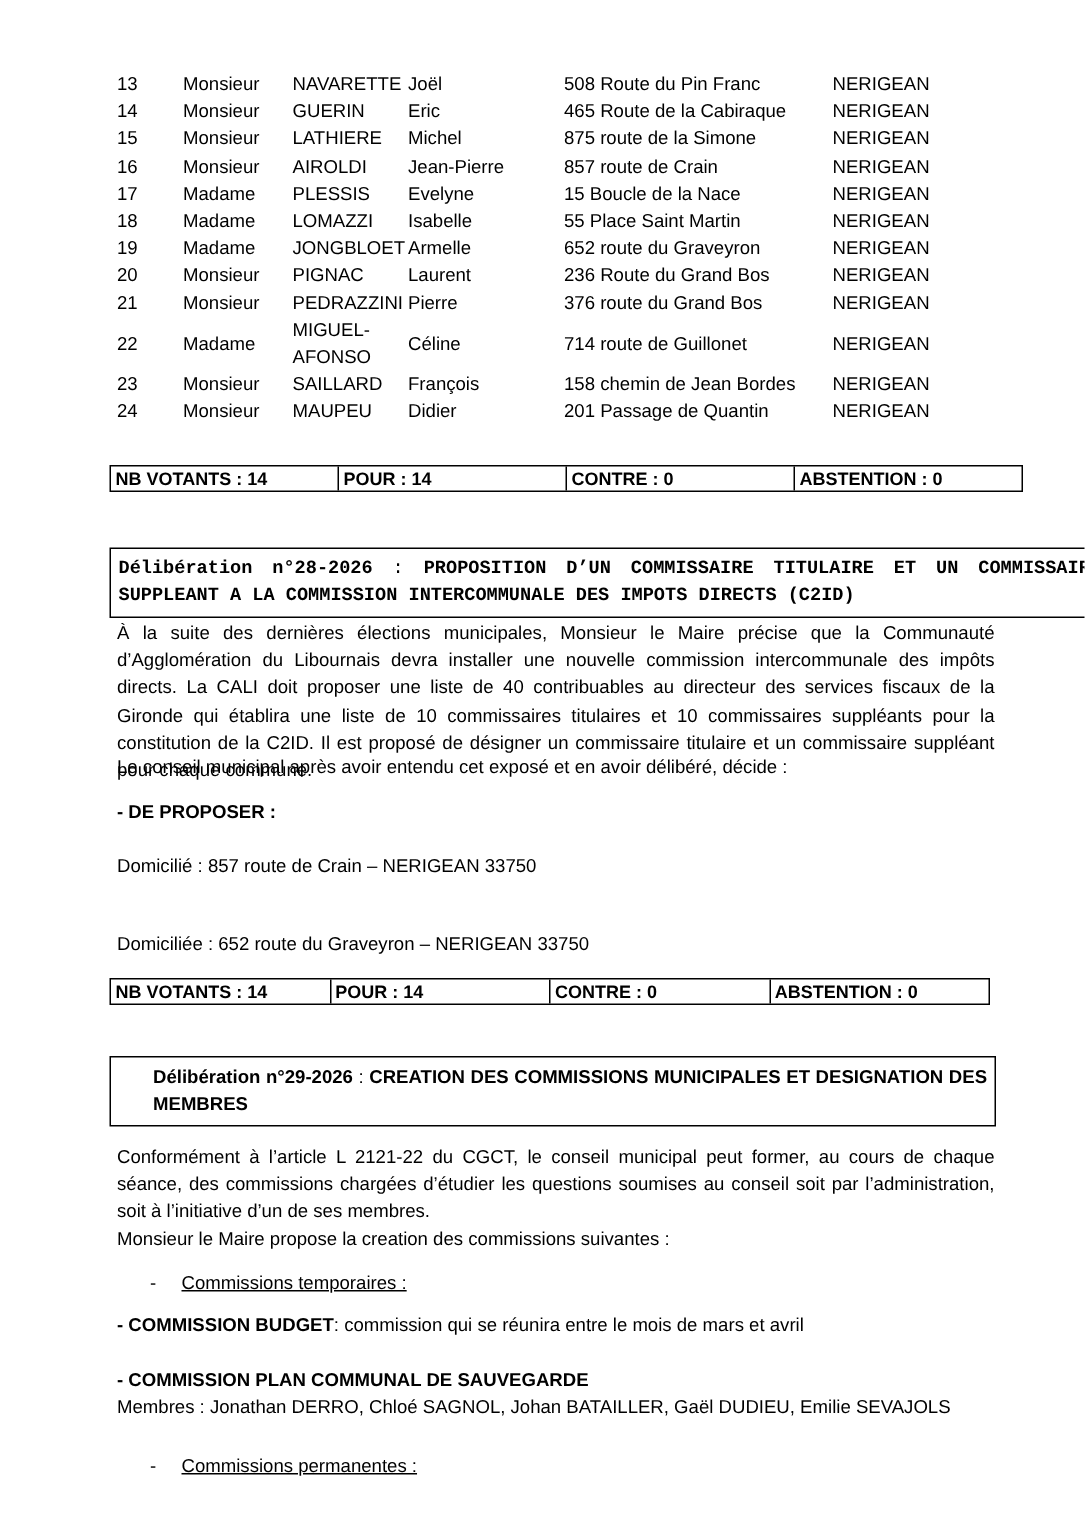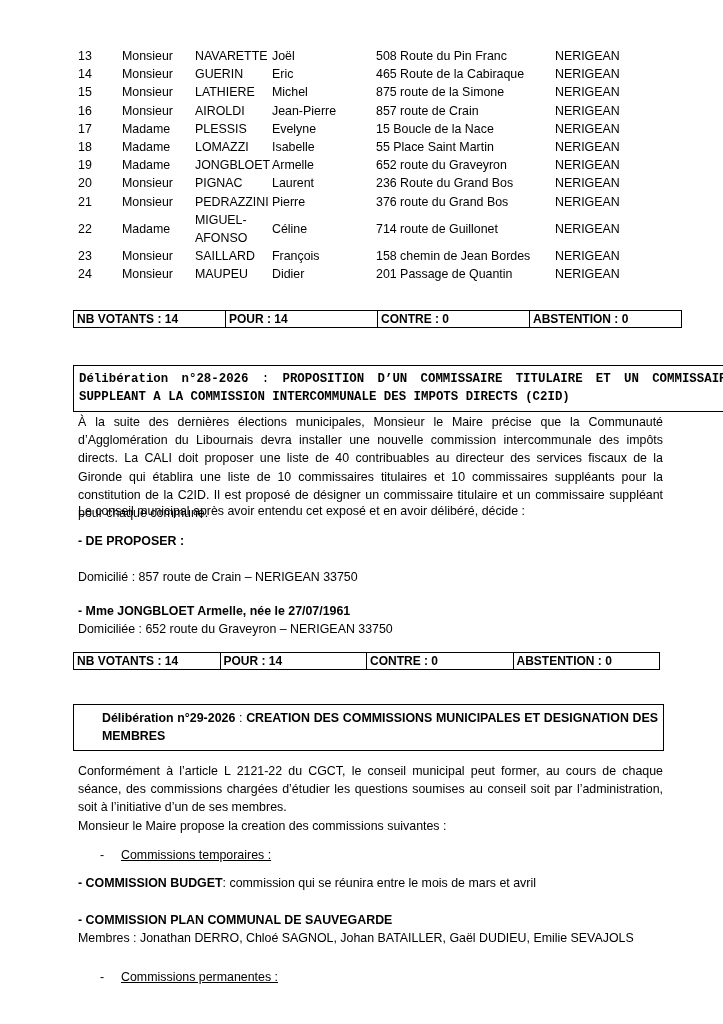--- a/index.html
+++ b/index.html
@@ -154,21 +154,20 @@
 
   <div class="delib" style="top:365px; width:667px;font-family:Liberation Mono, monospace;">
     <span class="pre">Délibération n°28-2026</span><span class="sep"> : </span><span>PROPOSITION D’UN COMMISSAIRE TITULAIRE ET UN COMMISSAIRE SUPPLEANT A LA COMMISSION INTERCOMMUNALE DES IMPOTS DIRECTS (C2ID)</span>
   </div>
 
   <div class="para last-left" style="top:413px;">À la suite des dernières élections municipales, Monsieur le Maire précise que la Communauté d’Agglomération du Libournais devra installer une nouvelle commission intercommunale des impôts directs. La CALI doit proposer une liste de 40 contribuables au directeur des services fiscaux de la Gironde qui établira une liste de 10 commissaires titulaires et 10 commissaires suppléants pour la constitution de la C2ID. Il est proposé de désigner un commissaire titulaire et un commissaire suppléant pour chaque commune.</div>
 
   <div class="line" style="top:502px;text-align:center;">Le conseil municipal après avoir entendu cet exposé et en avoir délibéré, décide :</div>
   <div class="line bold" style="top:532px;">- DE PROPOSER :</div>
   <div class="line" style="top:568px;">Domicilié : 857 route de Crain – NERIGEAN 33750</div>
-  <div class="line bold" style="top:602px;">- Mme JONGBLOET Armelle, née le 27/07/1961</div>
   <div class="line" style="top:620px;">Domiciliée : 652 route du Graveyron – NERIGEAN 33750</div>
 
   <div class="vote v2" style="top:652px;">
     <div class="cell">NB VOTANTS : 14</div>
     <div class="cell">POUR : 14</div>
     <div class="cell">CONTRE : 0</div>
     <div class="cell">ABSTENTION : 0</div>
   </div>
 
   <div class="delib" style="top:704px;padding-left:28px;">

